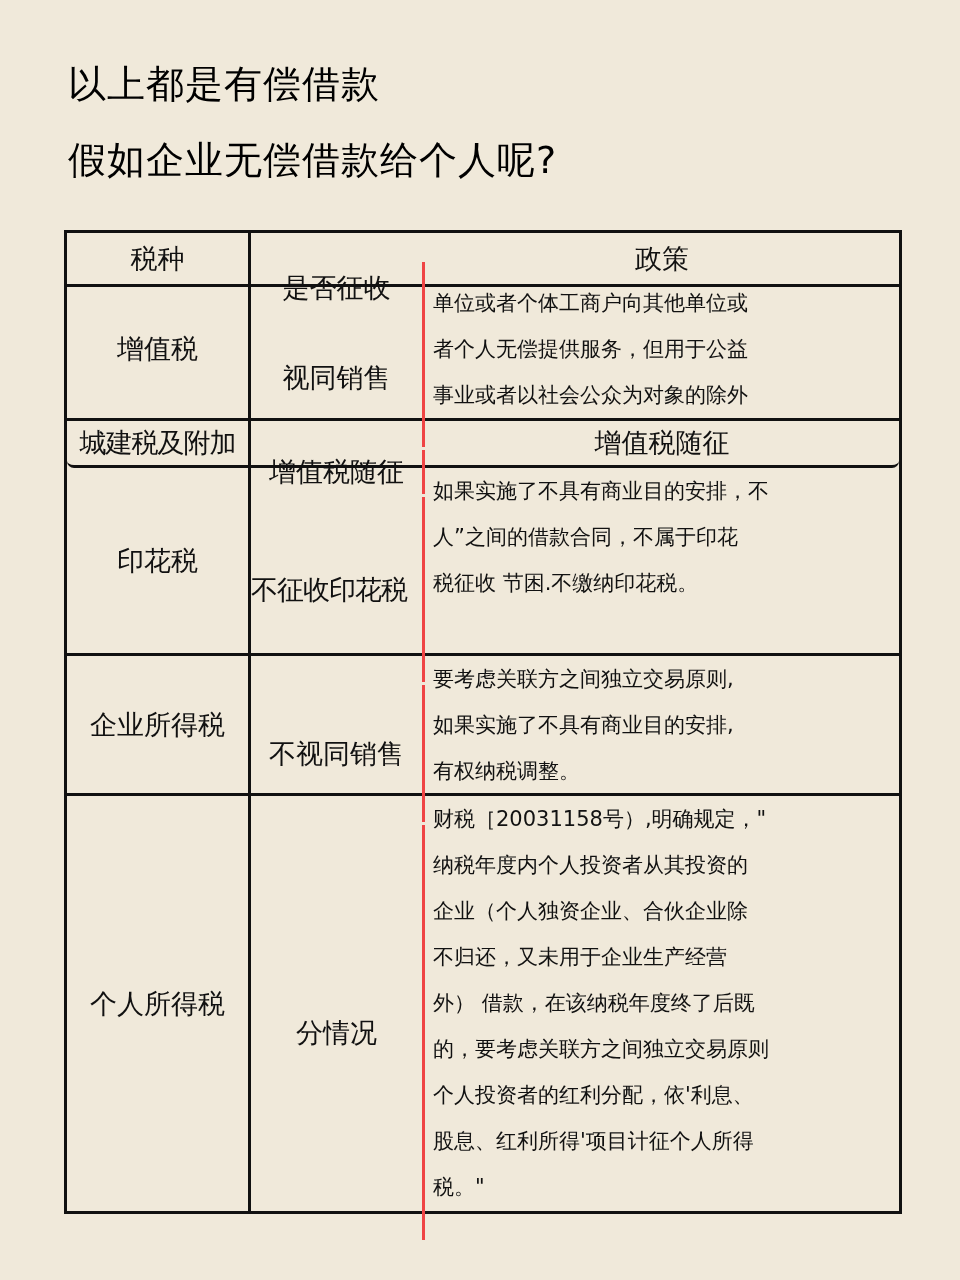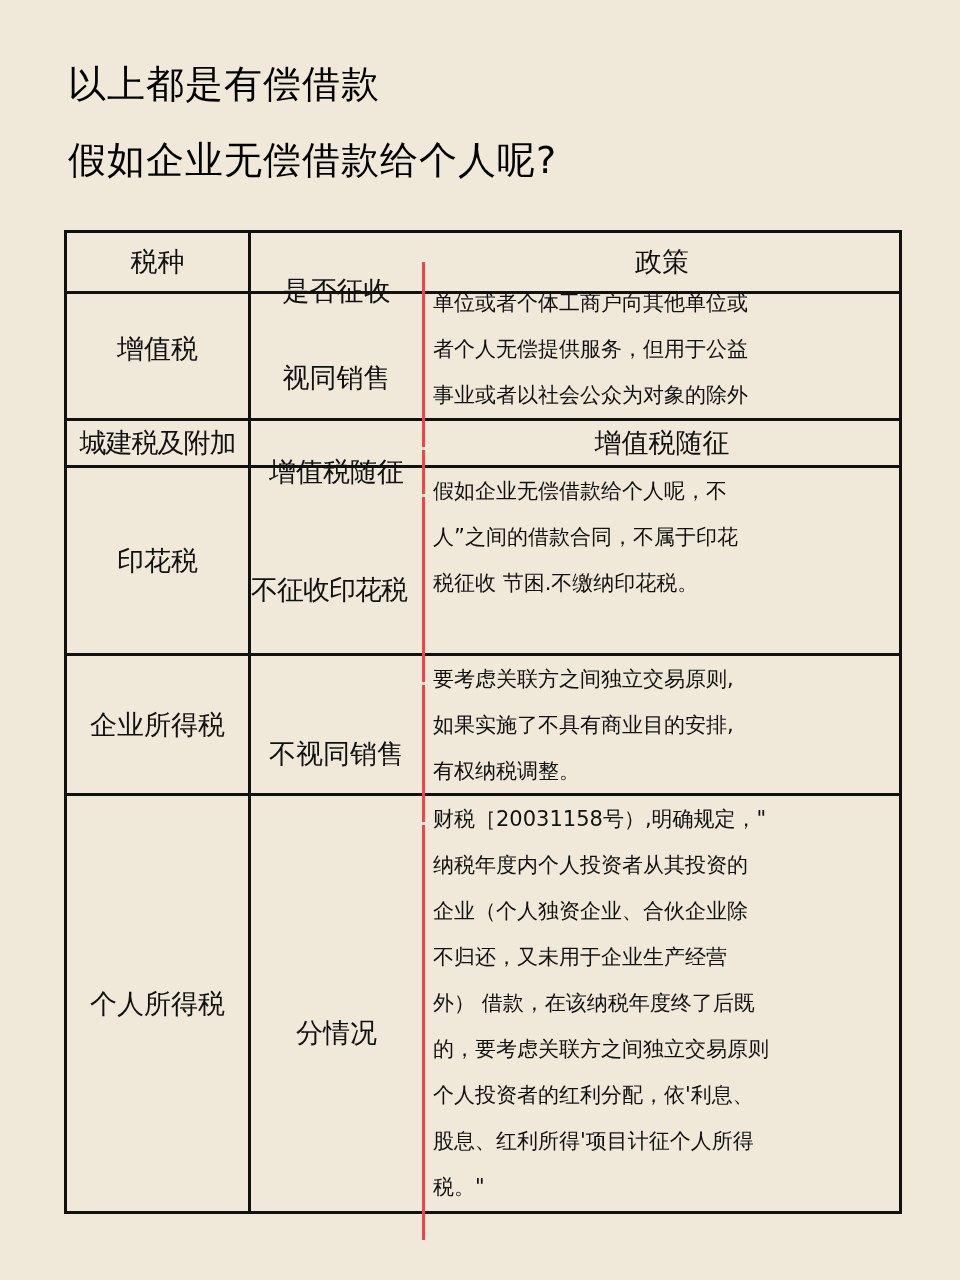--- a/index.html
+++ b/index.html
@@ -74,47 +74,47 @@
   .tight { letter-spacing: -1px; }
 </style>
 </head>
 <body>
 
 <div class="heading" id="h1">以上都是有偿借款</div>
 <div class="heading" id="h2">假如企业无偿借款给个人呢?</div>
 
 <div class="tbl">
 
-  <div class="row" style="top:0; height:61px;">
+  <div class="row" style="top:0; height:54px;">
     <div class="cell c1">税种</div>
     <div class="cell c2">是否征收</div>
     <div class="cell c3">政策</div>
   </div>
 
   <div class="row" style="top:47px; height:141px;">
     <div class="cell c1">增值税</div>
     <div class="cell c2">视同销售</div>
     <div class="cell c3 policy">
       <span class="ln">单位或者个体工商户向其他单位或</span>
       <span class="ln">者个人无偿提供服务，但用于公益</span>
       <span class="ln">事业或者以社会公众为对象的除外</span>
     </div>
   </div>
 
-  <div class="row" style="top:188px; height:47px;">
+  <div class="row" style="top:188px; height:47px;border-radius:7px;">
     <div class="cell c1 tight">城建税及附加</div>
     <div class="cell c2">增值税随征</div>
     <div class="cell c3">增值税随征</div>
   </div>
 
   <div class="row" style="top:235px; height:188px;">
     <div class="cell c1">印花税</div>
     <div class="cell c2 tight" style="justify-content:flex-start;">不征收印花税</div>
     <div class="cell c3 policy">
-      <span class="ln">假如企业无偿借款给个人呢，不</span>
+      <span class="ln">如果实施了不具有商业目的安排，不</span>
       <span class="ln">人”之间的借款合同，不属于印花</span>
       <span class="ln">税征收 节困.不缴纳印花税。</span>
     </div>
   </div>
 
   <div class="row" style="top:423px; height:140px;">
     <div class="cell c1">企业所得税</div>
     <div class="cell c2">不视同销售</div>
     <div class="cell c3 policy">
       <span class="ln">要考虑关联方之间独立交易原则,</span>

